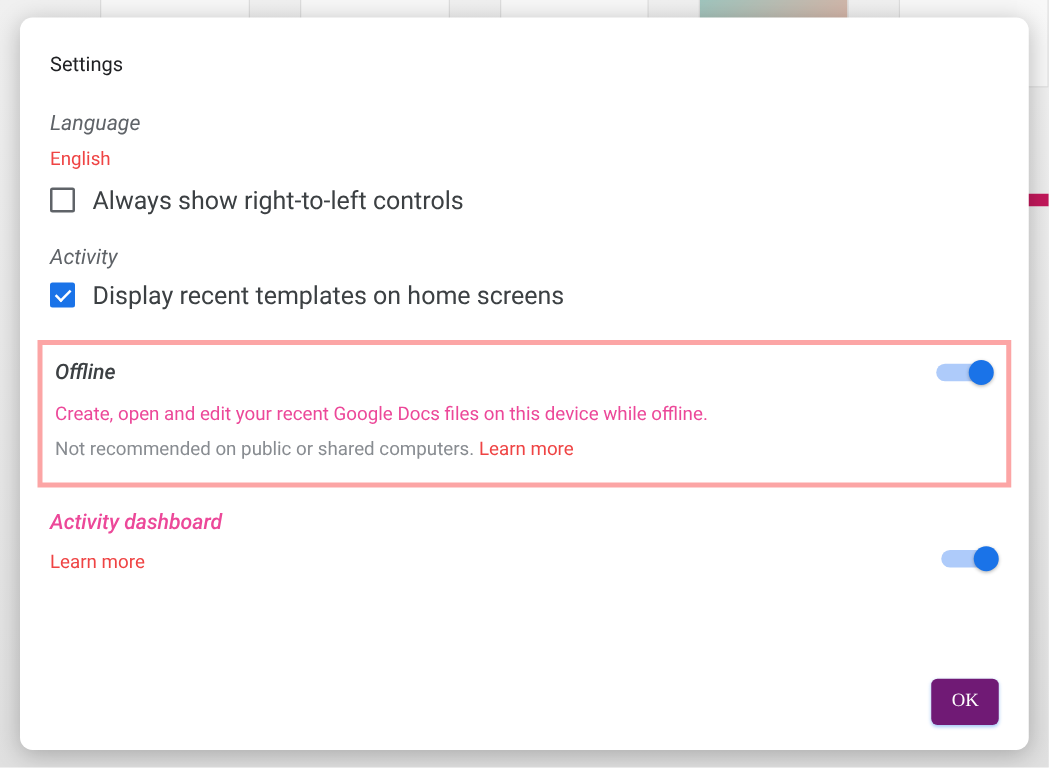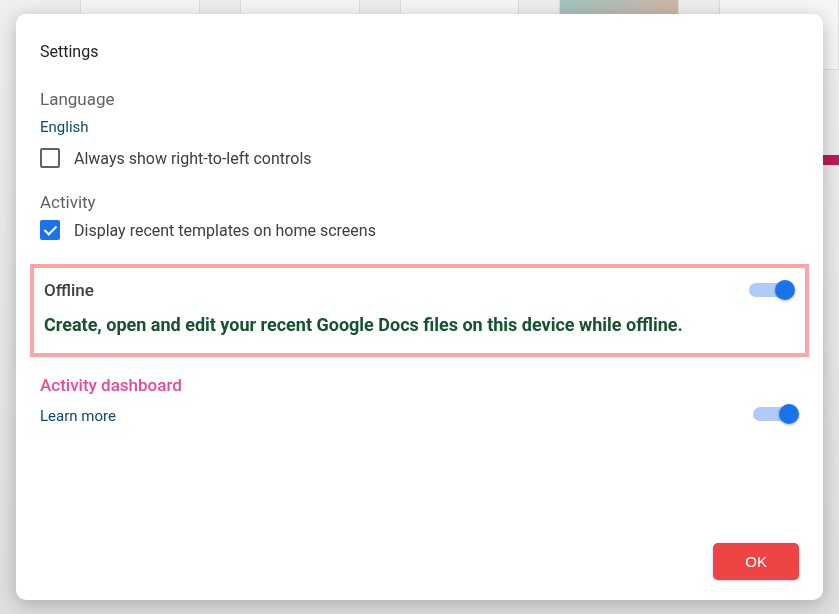--- a/index.html
+++ b/index.html
@@ -47,23 +47,24 @@
       font-size: 16px;
       font-weight: 400;
       color: #202124;
       margin-bottom: 28px;
     }
     .section-title {
       font-size: 17px;
       color: #5f6368;
       font-weight: 400;
       margin-bottom: 8px;
+      font-style: italic;
     }
     .link {
-      color: #0c4a6e;
+      color: #ef4444;
       font-size: 15px;
       cursor: pointer;
       text-decoration: none;
     }
     .checkbox-row {
       display: flex;
       align-items: center;
       gap: 14px;
       margin-top: 12px;
     }
@@ -85,39 +86,38 @@
     .checkbox.checked::after {
       content: '';
       width: 5px;
       height: 10px;
       border: solid white;
       border-width: 0 2px 2px 0;
       transform: rotate(45deg);
       margin-top: -2px;
     }
     .checkbox-label {
-      font-size: 16px;
+      font-size: 20px;
       color: #3c4043;
     }
     .section { margin-bottom: 24px; }
     .highlight-box {
       border: 4px solid #fca5a5;
       margin: 0 -10px 18px -10px;
       padding: 12px 10px 18px 10px;
     }
     .toggle-row {
       display: flex;
       align-items: center;
       justify-content: space-between;
     }
     .desc-text {
-      font-size: 18px;
-      color: #14532d;
+      font-size: 15px;
+      color: #ec4899;
       margin-top: 14px;
-      font-weight: bold;
     }
     .sub-text {
       font-size: 15px;
       color: #888c91;
       margin-top: 10px;
     }
     .sub-text .link { font-size: 15px; }
     .toggle {
       width: 46px;
       height: 20px;
@@ -148,29 +148,30 @@
       color: #5f6368;
       margin-top: 6px;
     }
     .button-row {
       margin-top: auto;
       display: flex;
       justify-content: flex-end;
       padding-top: 20px;
     }
     .ok-btn {
-      background: #ef4444;
+      background: #701a75;
       color: #fff;
       border: none;
       border-radius: 5px;
-      padding: 10px 32px;
+      padding: 10px 16px;
       font-size: 15px;
       font-weight: 500;
       cursor: pointer;
       box-shadow: 0 1px 3px rgba(26,115,232,0.4);
+      font-family: Liberation Serif, serif;
     }
     .left-col { flex: 1; min-width: 0; padding-right: 20px; }
   </style>
 </head>
 <body>
 
 <div class="backdrop">
   <div class="backdrop-thumbs">
     <div class="thumb"></div>
       <div class="thumb"></div>
@@ -203,20 +204,24 @@
 
   <div class="highlight-box">
     <div class="toggle-row">
       <div class="section-title" style="margin-bottom:0;color:#3c4043;font-weight:500;font-size:17px;">Offline</div>
       <div class="toggle">
         <div class="toggle-track"></div>
         <div class="toggle-thumb"></div>
       </div>
     </div>
     <div class="desc-text">Create, open and edit your recent Google Docs files on this device while offline.</div>
+    <div class="sub-text">
+      <span>Not recommended on public or shared computers.</span>
+      <a class="link">Learn more</a>
+    </div>
   </div>
 
   <div class="section">
     <div class="section-title" style="color:#ec4899;font-weight:500;">Activity dashboard</div>
     <div class="toggle-row">
       <div class="left-col">
         <a class="link" style="display:inline-block;margin-top:4px;">Learn more</a>
       </div>
       <div class="toggle">
         <div class="toggle-track"></div>

